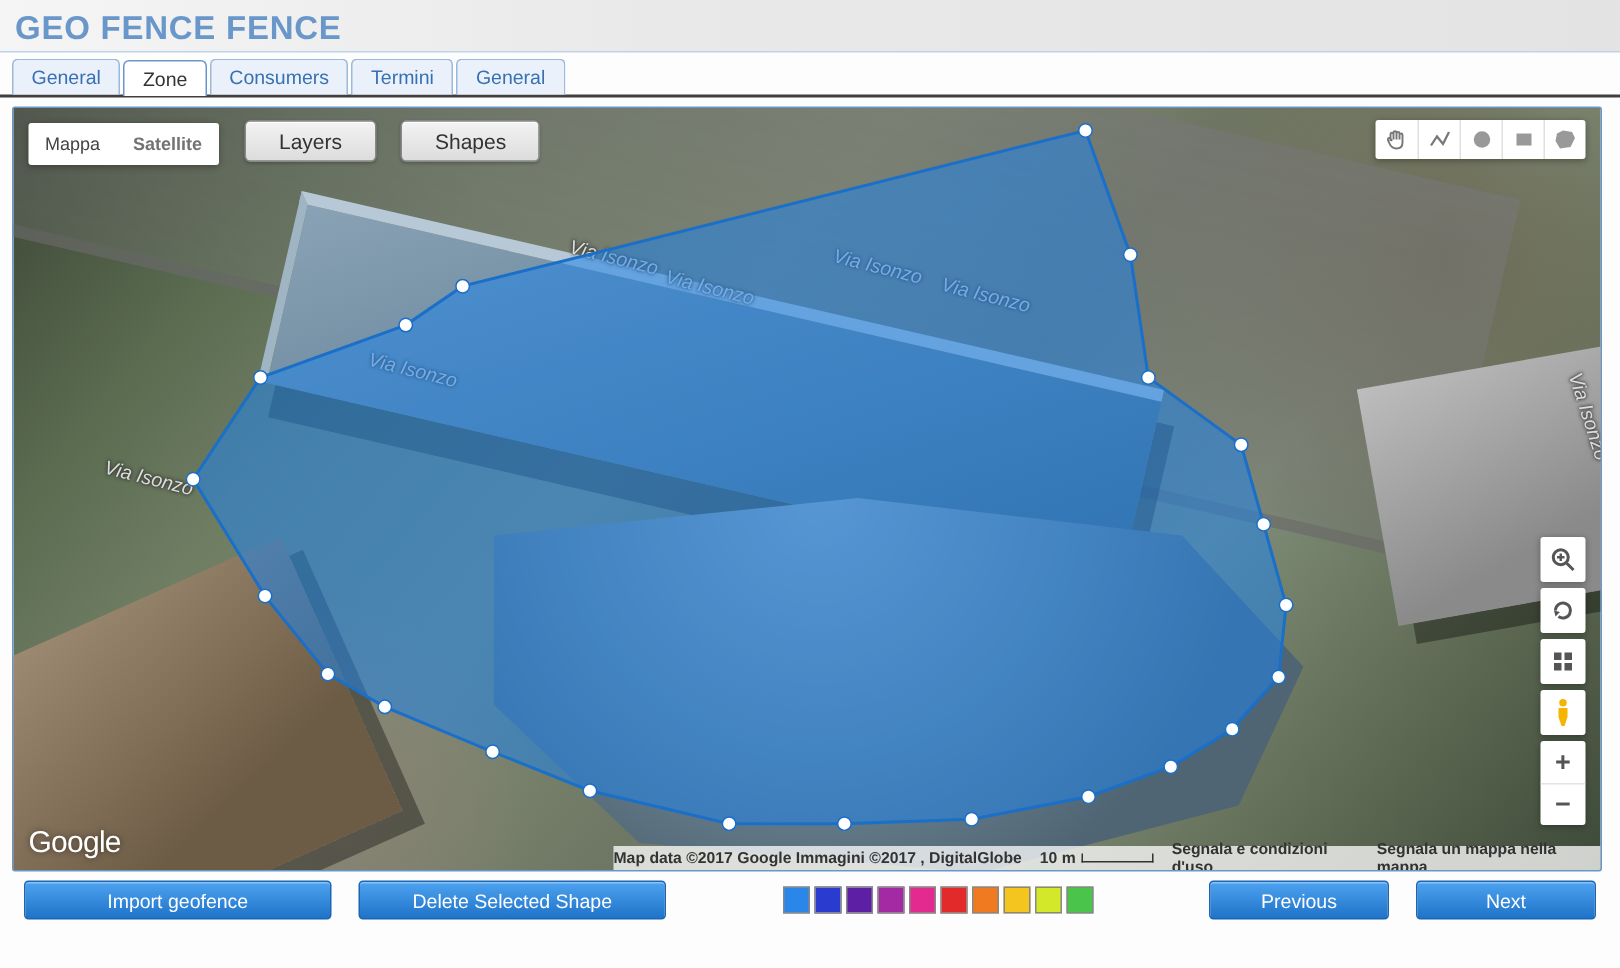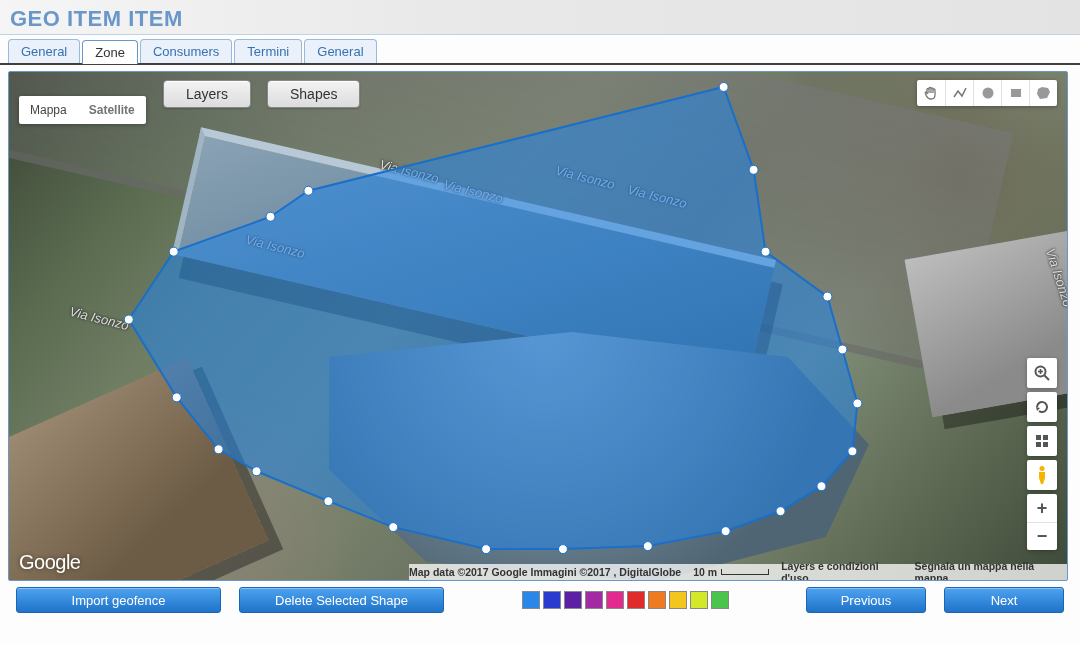--- a/index.html
+++ b/index.html
@@ -119,21 +119,21 @@
   }
   .vertex {
     fill: #fff;
     stroke: #1a6fc9;
     stroke-width: 1;
     pointer-events: all;
     cursor: move;
   }
   
   .maptype-ctrl {
-    position: absolute; left: 10px; top: 24px;
+    position: absolute; left: 10px; top: 10px;
     display: flex;
     background: #fff;
     border-radius: 2px;
     box-shadow: 0 1px 4px rgba(0,0,0,0.3);
     justify-content: flex-end;
   }
   .maptype-ctrl > div {
     padding: 7px 11px;
     font-size: 12px;
     cursor: pointer;
@@ -232,21 +232,21 @@
     display: flex; gap: 3px;
   }
   .swatch {
     width: 18px; height: 18px;
     border: 1px solid #888; cursor:pointer;
   }
 </style>
 </head>
 <body>
 
-<div class="page-title">GEO ITEM ITEM</div>
+<div class="page-title">GEO FENCE FENCE</div>
 
 <div class="tabs" id="tab-bar">
     <div class="tab">General</div>
     <div class="tab active">Zone</div>
     <div class="tab">Consumers</div>
     <div class="tab">Termini</div>
     <div class="tab">General</div>
   </div>
 
 <div class="content">
@@ -367,21 +367,21 @@
     </div>
 
     <div class="google-logo">Google</div>
 
     <div class="attr-bar">
       <span>Map data ©2017 Google Immagini ©2017 , DigitalGlobe</span>
       <span class="scale">
         <span>10 m</span>
         <span class="bar"></span>
       </span>
-      <a href="#">Layers e condizioni d'uso</a>
+      <a href="#">Segnala e condizioni d'uso</a>
       <a href="#">Segnala un mappa nella mappa</a>
     </div>
   </div>
 
   <div class="action-bar">
     <button class="bluebtn wide">Import geofence</button>
     <button class="bluebtn wide">Delete Selected Shape</button>
     <div class="spacer"></div>
     <div class="palette" id="palette">
         <div class="swatch" style="background: rgb(42, 134, 232);"></div>

